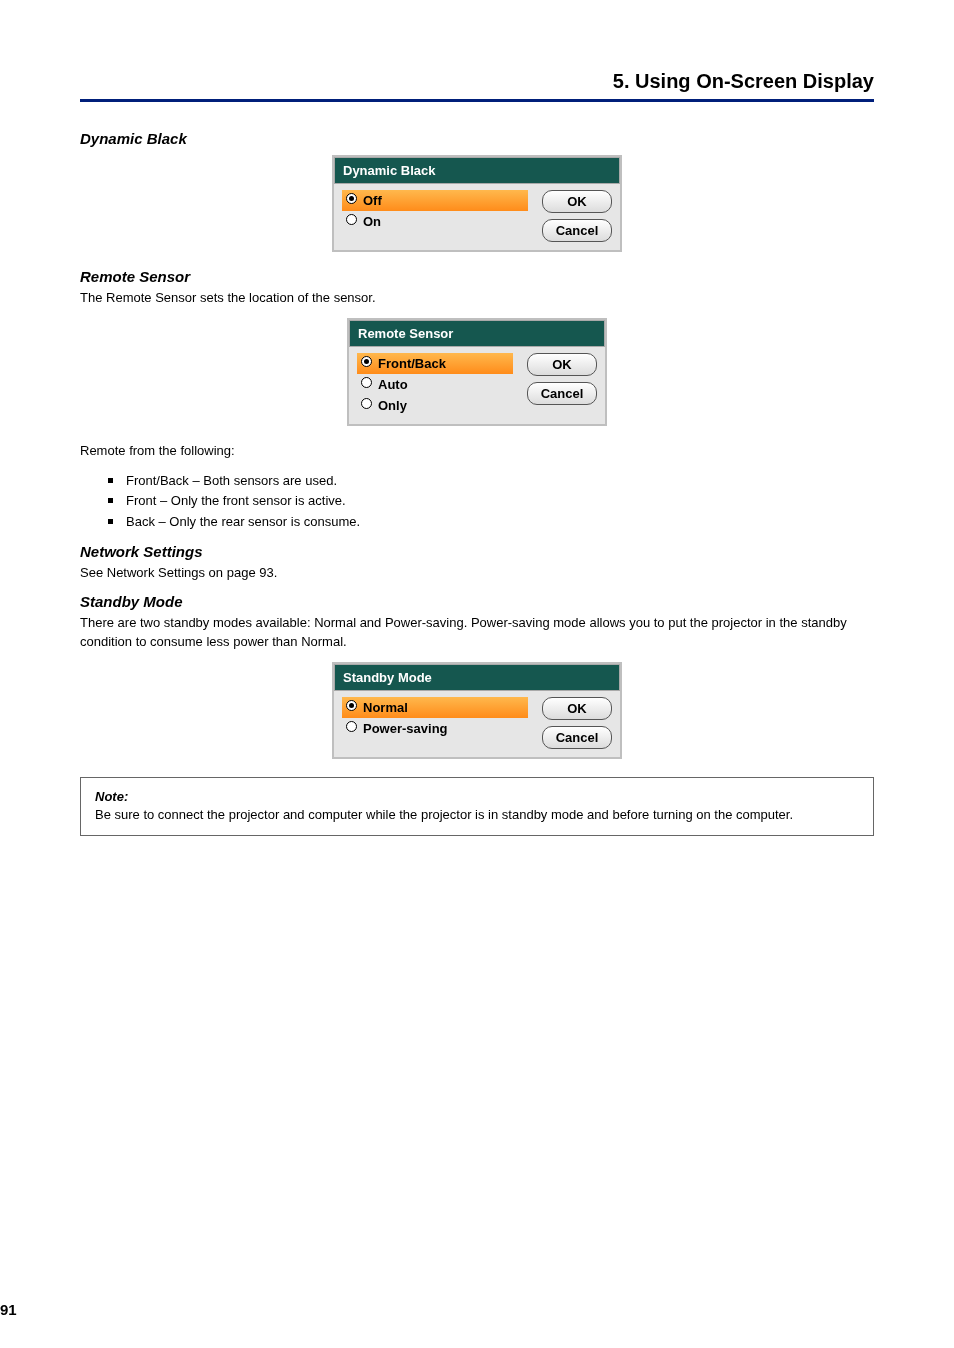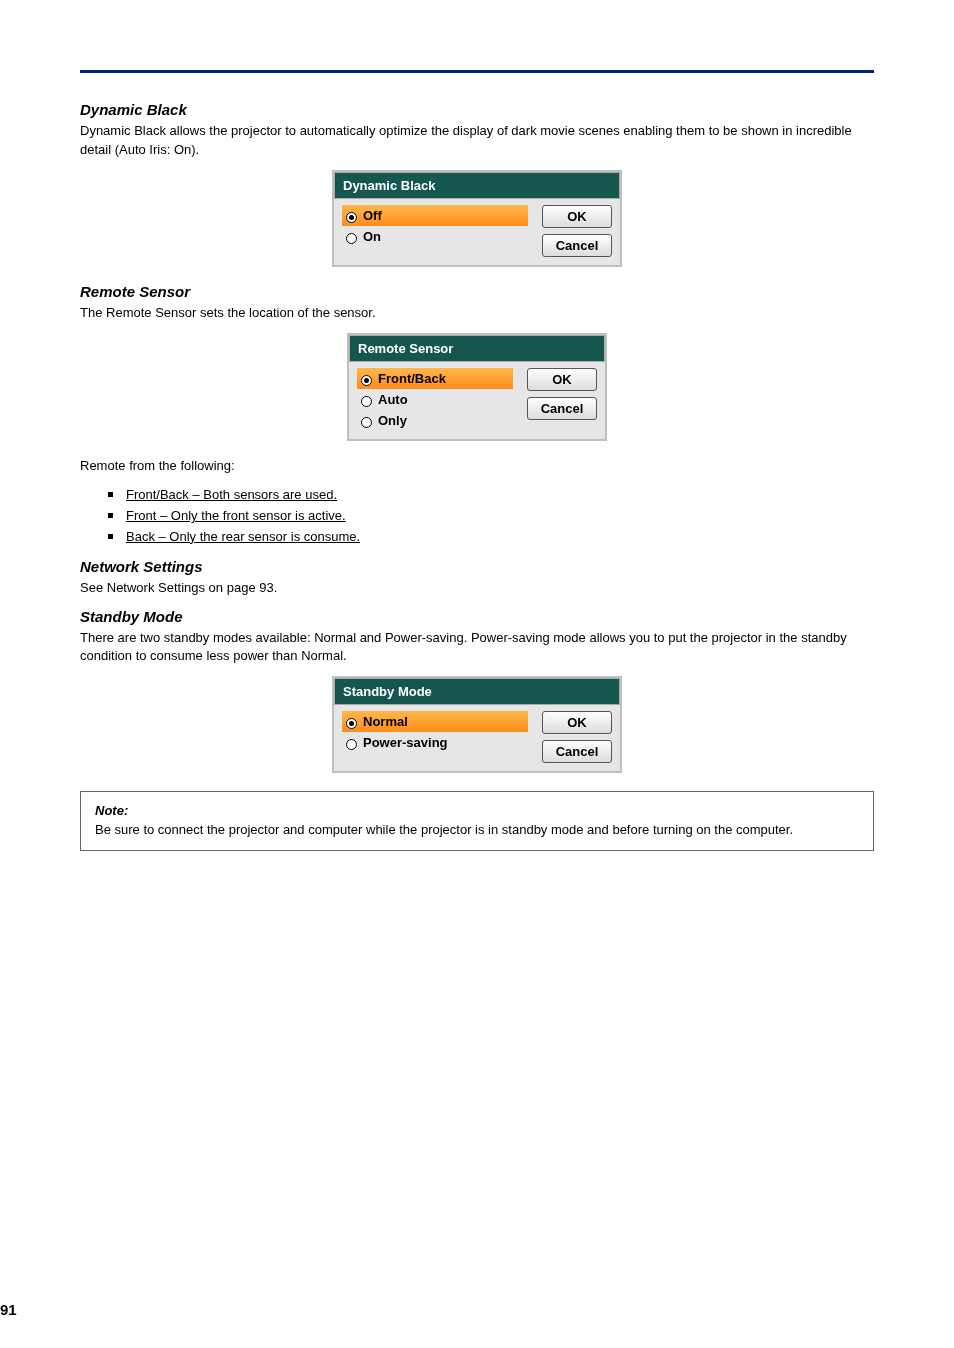--- a/index.html
+++ b/index.html
@@ -14,44 +14,44 @@
 
   .osd-wrap { width: 100%; text-align: center; margin: 8px 0 16px 0; }
   .osd { display: inline-block; text-align: left; }
 
   .osd-box { border: 2px solid #bfbfbf; background: #e6e6e6; }
   .osd-title { background: #15574f; color: #fff; font-weight: bold; font-size: 13px; padding: 5px 8px; border: 1px solid #a9a9a9; }
   .osd-body { display: flex; padding: 6px 8px 8px 8px; gap: 14px; align-items: flex-start; }
   .osd-opts { flex: 1; }
   .osd-btns { display: flex; flex-direction: column; gap: 6px; }
 
-  .opt-row { display: flex; align-items: flex-end; gap: 6px; padding: 3px 4px; font-size: 13px; font-weight: bold; }
+  .opt-row { display: flex; align-items: flex-start; gap: 6px; padding: 3px 4px; font-size: 13px; font-weight: bold; }
   .opt-row.sel { background: linear-gradient(#ffb84d,#ff8c1a); }
   .radio { width: 11px; height: 11px; border: 1px solid #000; border-radius: 50%; display: inline-flex; align-items: center; justify-content: center; background: #fff; }
   .radio.on::after { content: ""; width: 5px; height: 5px; background: #000; border-radius: 50%; display: block; }
 
-  .osd-btn { width: 70px; padding: 3px 0; text-align: center; font-size: 13px; font-weight: bold; border: 1px solid #555; border-radius: 3px; background: linear-gradient(#fff,#dcdcdc); }
+  .osd-btn { width: 70px; padding: 3px 0; text-align: center; font-size: 13px; font-weight: bold; border: 1px solid #555; border-radius: 10px; background: linear-gradient(#fff,#dcdcdc); }
 
   ul.square { list-style: none; padding-left: 28px; margin: 6px 0 10px 0; }
-  ul.square li { position: relative; font-size: 13px; line-height: 1.6; padding-left: 18px; text-decoration: underline; }
+  ul.square li { position: relative; font-size: 13px; line-height: 1.6; padding-left: 18px; }
   ul.square li::before { content: ""; position: absolute; left: 0; top: 7px; width: 5px; height: 5px; background: #000; }
 
   .note-box { border: 1px solid #666; padding: 10px 14px; margin-top: 18px; font-size: 13px; line-height: 1.45; }
   .note-label { font-weight: bold; font-style: italic; margin-top: 28px; }
 
   .page-num { position: absolute; bottom: 30px; left: 0; width: 100%; text-align: left; font-weight: bold; font-size: 15px; }
 </style>
 </head>
 <body>
 
 <div class="page">
+  <div class="chapter-title">5. Using On-Screen Display</div>
   <div class="hr"></div>
 
   <div class="subhead">Dynamic Black</div>
-  <p class="body-text">Dynamic Black allows the projector to automatically optimize the display of dark movie scenes enabling them to be shown in incredible detail (Auto Iris: On).</p>
   <div class="osd-wrap">
     <div class="osd" style="width:290px;">
       <div class="osd-box">
         <div class="osd-title">Dynamic Black</div>
         <div class="osd-body">
           <div class="osd-opts">
             <div class="opt-row sel">
               <span class="radio on"></span>
               <span>Off</span>
             </div>

